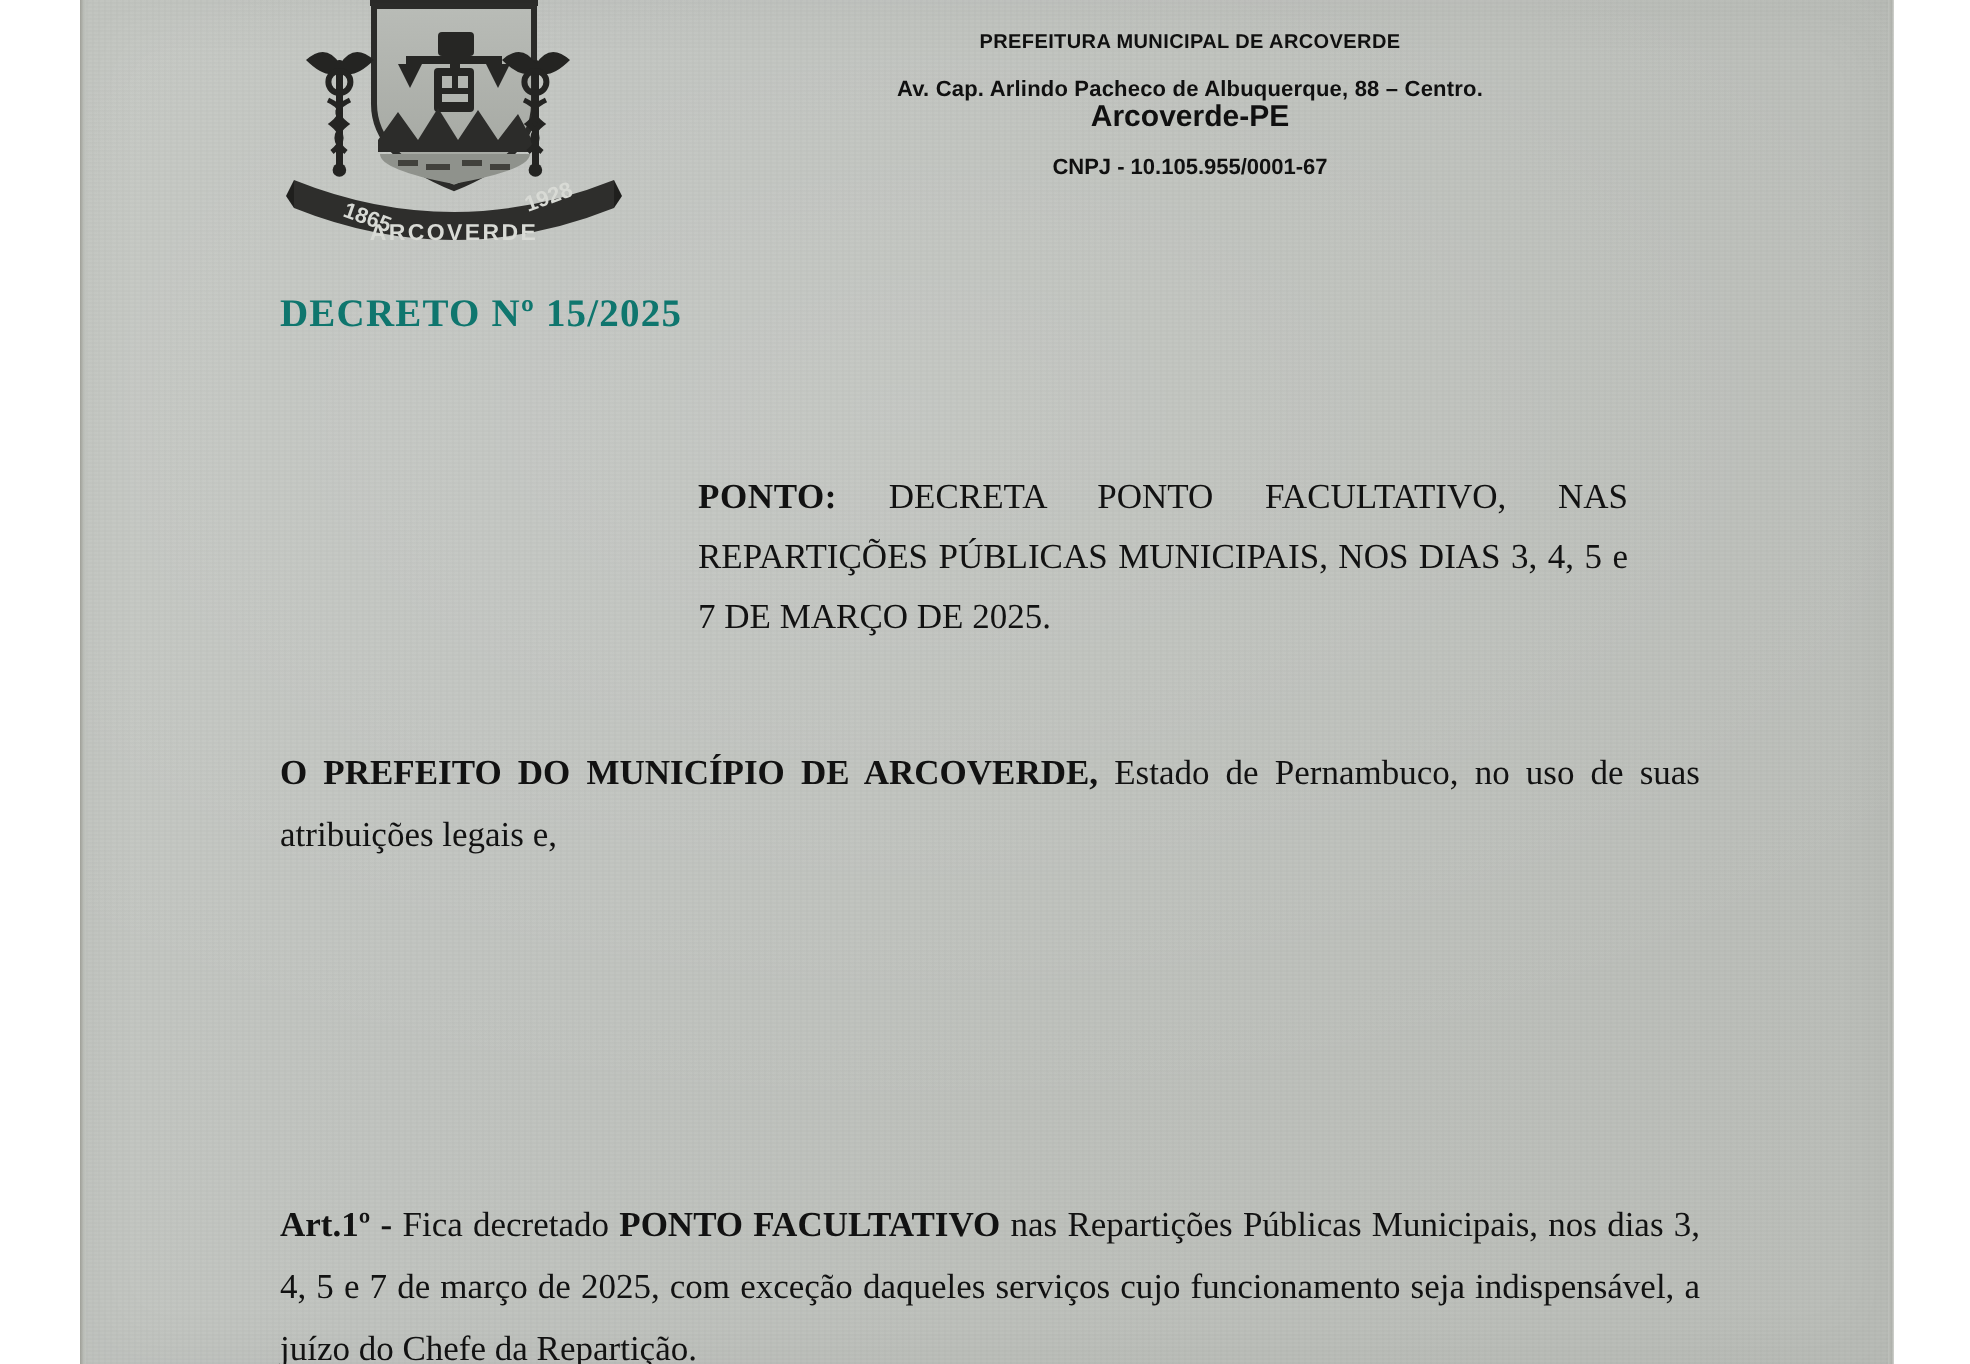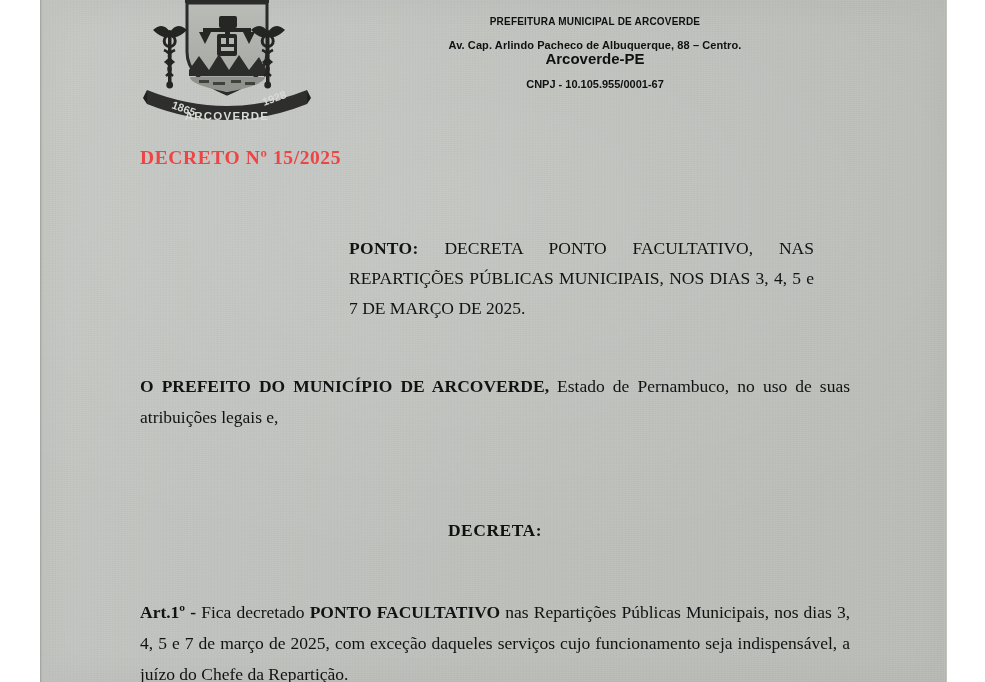--- a/index.html
+++ b/index.html
@@ -104,21 +104,21 @@
 
   
   .decree-no {
     position: absolute;
     left: 140px;  
     top: 147px;
     font-family: "Liberation Serif", "DejaVu Serif", serif;
     font-weight: bold;
     font-size: 19.5px;
     letter-spacing: .6px;
-    color: #ef4444;
+    color: #0f766e;
   }
 
   .ementa {
     position: absolute;
     left: 349px;  
     top: 233px;
     width: 465px;
     text-align: justify;
     text-justify: inter-word;
     font-size: 17.5px;
@@ -266,20 +266,19 @@
 
     <div class="ementa">
       <b>PONTO:</b><span> DECRETA PONTO FACULTATIVO, NAS REPARTIÇÕES PÚBLICAS MUNICIPAIS, NOS DIAS  3, 4, 5  e 7 DE MARÇO DE 2025.</span>
     </div>
 
     <div class="para p-prefeito">
       <b>O PREFEITO DO MUNICÍPIO DE ARCOVERDE,</b><span> Estado de Pernambuco, no uso de suas atribuições legais e,</span>
     </div>
 
 
-    <div class="decreta">DECRETA:</div>
 
     <div class="para p-art1">
       <b>Art.1º - </b><span>Fica decretado </span><b>PONTO FACULTATIVO</b><span> nas Repartições Públicas Municipais, nos dias 3, 4, 5 e 7 de março de 2025, com exceção daqueles serviços cujo funcionamento seja indispensável, a juízo do Chefe da Repartição.</span>
     </div>
 
   </div>
 </div>
 
 </body></html>

